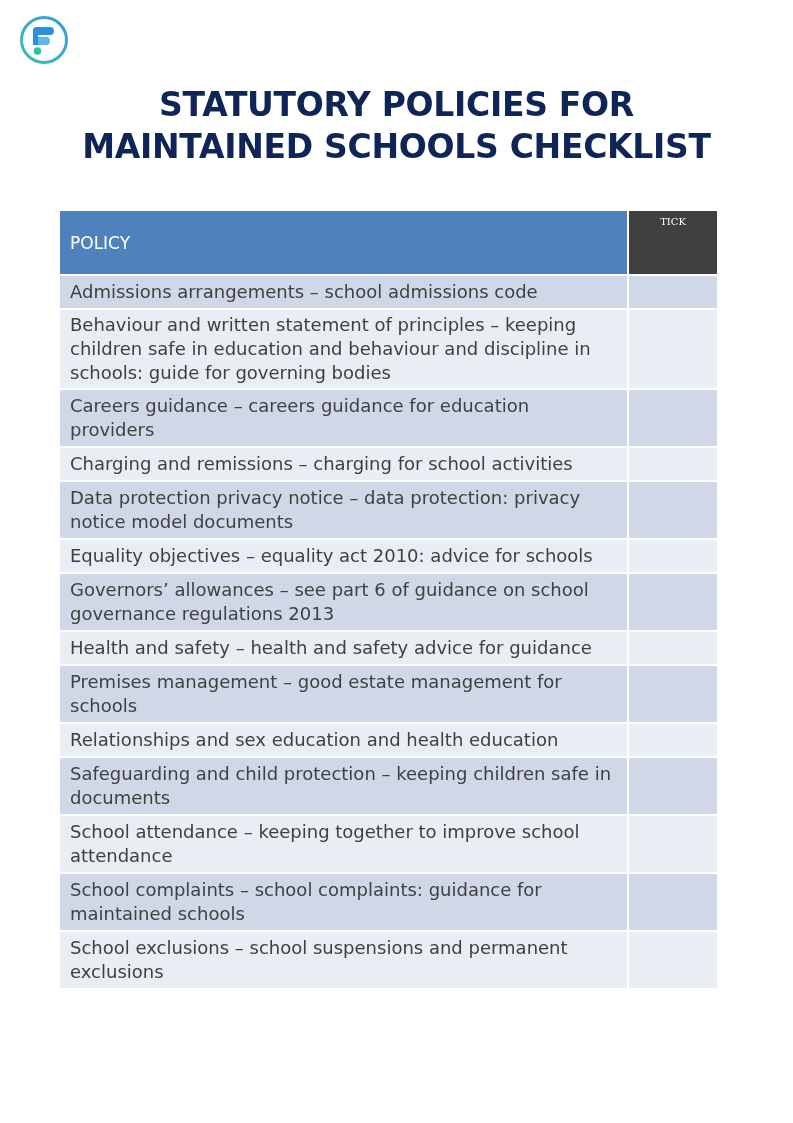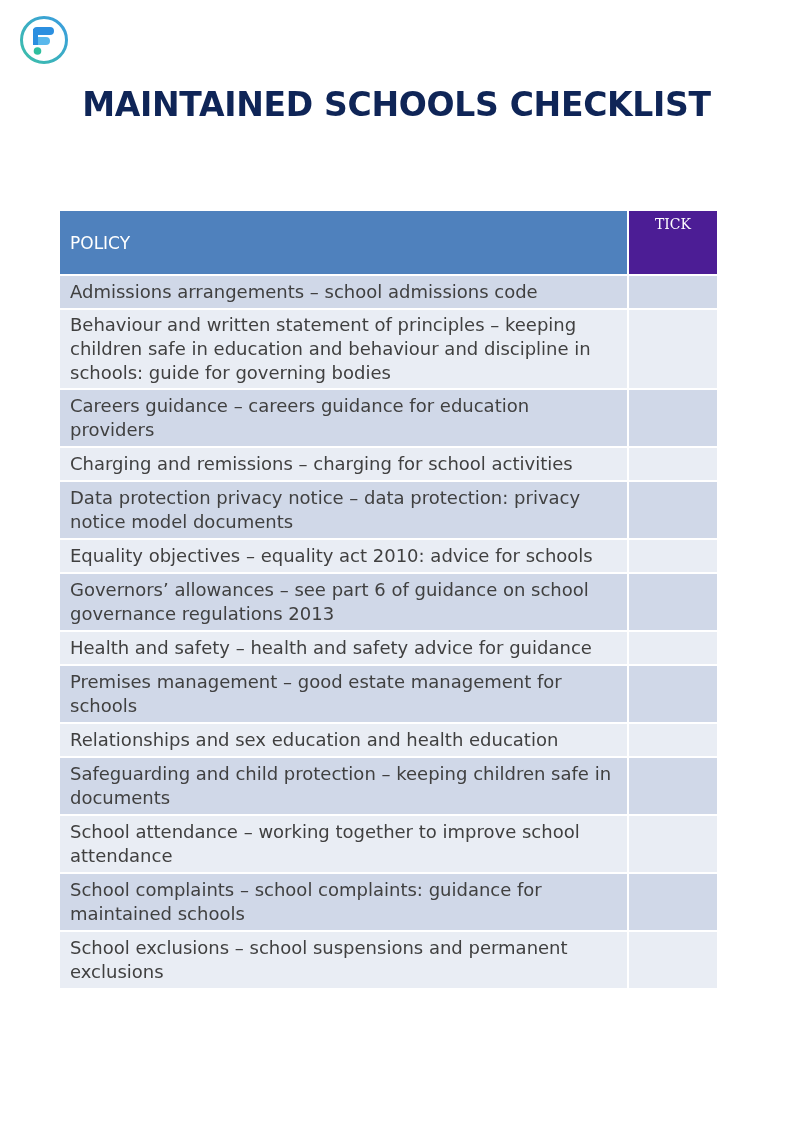--- a/index.html
+++ b/index.html
@@ -9,22 +9,22 @@
   .title { position: absolute; left: 0; top: 84px; width: 793px; text-align: center;
            font-family: "DejaVu Sans", sans-serif; font-weight: bold; color: #0f2557;
            font-size: 33px; line-height: 42px; letter-spacing: -0.3px; }
   .title div { white-space: nowrap; }
   table.checklist { position: absolute; left: 60px; top: 209px; width: 657px;
                     border-collapse: separate; border-spacing: 0 2px; }
   table.checklist th, table.checklist td { padding: 16px; }
   .hdr-policy { background: #4f81bd; color: #ffffff; text-align: left; font-weight: normal;
                 font-size: 17px; height: 31px; padding-left: 10px !important;
                 border-right: 2px solid #ffffff; vertical-align: middle; }
-  .hdr-tick { background: #4c1d95; color: #ffffff; font-family: "DejaVu Serif", serif;
-              font-size: 14px; width: 56px; text-align: center; vertical-align: top;
+  .hdr-tick { background: #404040; color: #ffffff; font-family: "DejaVu Serif", serif;
+              font-size: 10px; width: 56px; text-align: center; vertical-align: top;
               padding-top: 5px !important; font-weight: normal; margin-left: 16px; }
   td.policy { font-size: 18px; color: #404040; line-height: 24px;
               padding: 4px 8px 4px 10px !important; border-right: 2px solid #ffffff;
               vertical-align: middle; }
   td.tick { width: 56px; }
   tr.dark td { background: #d0d8e8; }
   tr.light td { background: #e9edf4; }
   tr.tall td.policy { line-height: 24px; padding-top: 3px !important; padding-bottom: 3px !important; }
 </style>
 </head>
@@ -40,20 +40,21 @@
     </defs>
     <circle cx="25" cy="25" r="22.5" fill="none" stroke="url(#ring)" stroke-width="3"></circle>
     <rect x="14" y="12" width="21" height="8" rx="4" fill="#2b8fe0"></rect>
     <rect x="14" y="22" width="17" height="8" rx="4" fill="#5ab8ec"></rect>
     <rect x="14" y="14" width="5" height="16" fill="#2b8fe0"></rect>
     <circle cx="18.5" cy="36" r="3.8" fill="#2fbf9f"></circle>
   </svg>
 </div>
 
 <div class="title">
+  <div>STATUTORY POLICIES FOR</div>
   <div>MAINTAINED SCHOOLS CHECKLIST</div>
 </div>
 
 <table class="checklist">
   <thead>
     <tr>
       <th class="hdr-policy">POLICY</th>
       <th class="hdr-tick">TICK</th>
     </tr>
   </thead>
@@ -96,21 +97,21 @@
     </tr>
     <tr class="light">
       <td class="policy">Relationships and sex education and health education</td>
       <td class="tick"></td>
     </tr>
     <tr class="dark">
       <td class="policy">Safeguarding and child protection – keeping children safe in documents</td>
       <td class="tick"></td>
     </tr>
     <tr class="light">
-      <td class="policy">School attendance – working together to improve school attendance</td>
+      <td class="policy">School attendance – keeping together to improve school attendance</td>
       <td class="tick"></td>
     </tr>
     <tr class="dark">
       <td class="policy">School complaints – school complaints: guidance for maintained schools</td>
       <td class="tick"></td>
     </tr>
     <tr class="light">
       <td class="policy">School exclusions – school suspensions and permanent exclusions</td>
       <td class="tick"></td>
     </tr>

